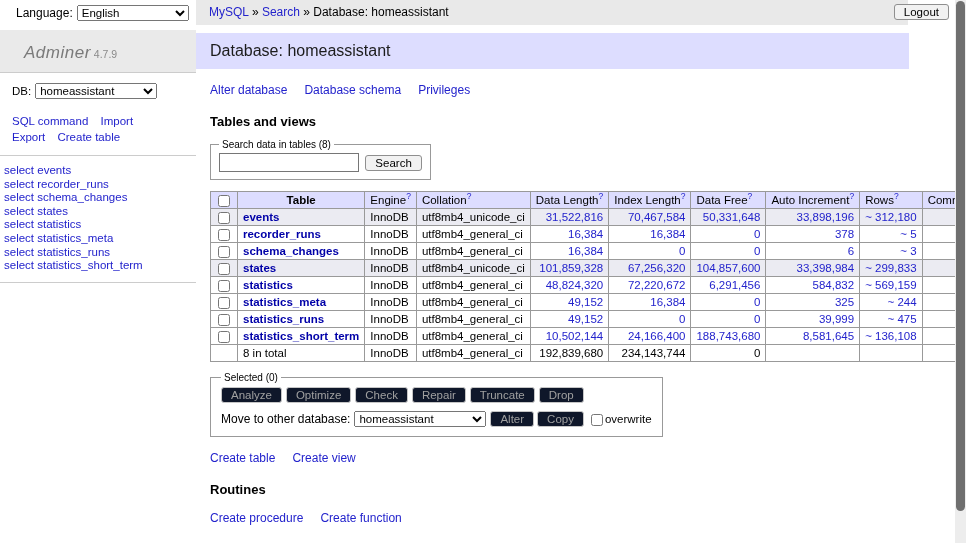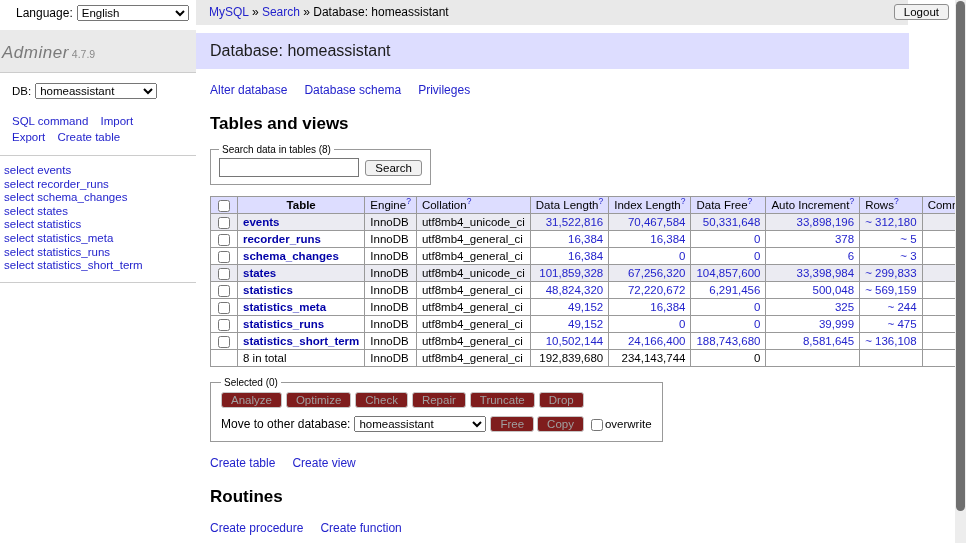--- a/index.html
+++ b/index.html
@@ -1,49 +1,49 @@
 <!DOCTYPE html>
 <html><head>
 <meta charset="utf-8">
 <style>
 *{box-sizing:border-box;}
 html,body{margin:0;padding:0;}
 body{position:relative;width:966px;height:543px;overflow:hidden;background:#fff;color:#000;
  font-family:"Liberation Sans","DejaVu Sans",sans-serif;font-size:12px;}
 a{color:#2323cc;text-decoration:none;cursor:pointer;}
 button{font-family:inherit;font-size:11.5px;background:#f2f2f2;border:1px solid #8f8f8f;border-radius:3px;padding:1px 9px;color:#000;cursor:pointer;}
-button:disabled{background:#7f1d1d;border-color:#c6c6c6;color:#a0a0a0;cursor:default;}
+button:disabled{background:#0f172a;border-color:#c6c6c6;color:#a0a0a0;cursor:default;}
 select{font-family:inherit;font-size:11.5px;}
 input[type=text]{font-family:inherit;font-size:11.5px;border:1px solid #767676;height:19px;padding:1px 3px;background:#fff;}
 input[type=checkbox]{width:12px;height:12px;margin:0 2px;vertical-align:middle;}
 
 
 #lang-row{position:absolute;top:5px;left:16px;}
 #lang-row select{width:112px;margin-left:4px;}
 #breadcrumb{position:absolute;left:196px;top:0;width:712px;height:25px;background:#e9e9e9;line-height:25px;padding:0 13px;white-space:nowrap;}
 #logout-btn{position:absolute;top:4px;right:17px;}
 
 
 #sidebar{position:absolute;left:0;top:30px;width:196px;font-size:11.5px;}
-#sidebar h1{margin:0;padding:7px 2px 8px;background:#eaeaea;border-bottom:1px solid #ccc;font-weight:normal;}
+#sidebar h1{margin:0;padding:7px 24px 8px;background:#eaeaea;border-bottom:1px solid #ccc;font-weight:normal;}
 #app-name{font-size:17px;color:#7a7a7a;font-style:italic;letter-spacing:.5px;}
 #app-version{font-size:10.5px;color:#8a8a8a;margin-left:3px;}
 #db-row{padding:10px 12px 6px;}
 #db-row select{width:122px;margin-left:4px;}
 #sidebar-links{padding:8px 40px 10px 12px;border-bottom:1px solid #ccc;line-height:1.4;}
 #sidebar-links a{margin-right:9px;white-space:nowrap;}
 #tables-list{padding:8px 4px 9px;border-bottom:1px solid #ccc;line-height:1.18;}
 #tables-list div{white-space:nowrap;}
 
 
 #main{position:absolute;left:196px;top:25px;width:759px;}
 #main h2{margin:8px 46px 0 0;background:#ddddff;padding:9px 14px;font-size:16px;font-weight:normal;color:#1c1c1c;}
 .links-row{margin:14px 0 0 14px;}
 .links-row a{margin-right:17px;}
-h3{font-size:17px;font-weight:bold;margin:17px 0 0 14px;}
+h3{font-size:13px;font-weight:bold;margin:17px 0 0 14px;}
 fieldset{display:inline-block;border:1px solid #999;margin:10px 0 0 14px;padding:3px 8px 7px;}
 legend{font-size:10px;padding:0 3px;}
 #search-input{width:140px;}
 #search-btn{margin-left:3px;}
 
 
 #tables-table{border-collapse:collapse;margin:11px 0 0 14px;font-size:11.5px;}
 #tables-table td,#tables-table th{border:1px solid #999;padding:1px 5px;height:17px;line-height:14px;vertical-align:middle;white-space:nowrap;}
 #tables-table thead td,#tables-table thead th{background:#ddddff;}
 #tables-table th{font-weight:bold;text-align:center;}
@@ -182,21 +182,21 @@
           <td class="c9"></td>
         </tr>
         <tr>
           <td class="c0"><input type="checkbox" style=""></td>
           <td class="c1 tname"><a href="#">statistics</a></td>
           <td class="c2">InnoDB</td>
           <td class="c3">utf8mb4_general_ci</td>
           <td class="c4 num"><a href="#">48,824,320</a></td>
           <td class="c5 num"><a href="#">72,220,672</a></td>
           <td class="c6 num"><a href="#">6,291,456</a></td>
-          <td class="c7 num"><a href="#">500,048</a></td>
+          <td class="c7 num"><a href="#">584,832</a></td>
           <td class="c8 num"><a href="#">~ 569,159</a></td>
           <td class="c9"></td>
         </tr>
         <tr>
           <td class="c0"><input type="checkbox" style=""></td>
           <td class="c1 tname"><a href="#">statistics_meta</a></td>
           <td class="c2">InnoDB</td>
           <td class="c3">utf8mb4_general_ci</td>
           <td class="c4 num"><a href="#">49,152</a></td>
           <td class="c5 num"><a href="#">16,384</a></td>
@@ -241,21 +241,21 @@
           <td class="c8 num"></td>
           <td class="c9"></td>
         </tr>
       </tbody>
   </table>
   <div>
     <fieldset id="selected-fieldset">
       <legend>Selected (0)</legend>
       <div class="btn-row" id="selected-buttons"><button disabled="">Analyze</button><button disabled="">Optimize</button><button disabled="">Check</button><button disabled="">Repair</button><button disabled="">Truncate</button><button disabled="">Drop</button></div>
       <div id="move-row">
-        <span>Move to other database:</span><select id="move-select"><option>homeassistant</option></select><button id="move-btn" disabled="">Free</button><button id="copy-btn" disabled="">Copy</button><label><input type="checkbox" id="overwrite-cb" style=""><span>overwrite</span></label>
+        <span>Move to other database:</span><select id="move-select"><option>homeassistant</option></select><button id="move-btn" disabled="">Alter</button><button id="copy-btn" disabled="">Copy</button><label><input type="checkbox" id="overwrite-cb" style=""><span>overwrite</span></label>
       </div>
     </fieldset>
   </div>
   <div class="links-row" id="create-links"><a href="#">Create table</a><a href="#">Create view</a></div>
   <h3>Routines</h3>
   <div class="links-row" id="routine-links"><a href="#">Create procedure</a><a href="#">Create function</a></div>
 
 </div>
 
 <div id="scrollbar">

